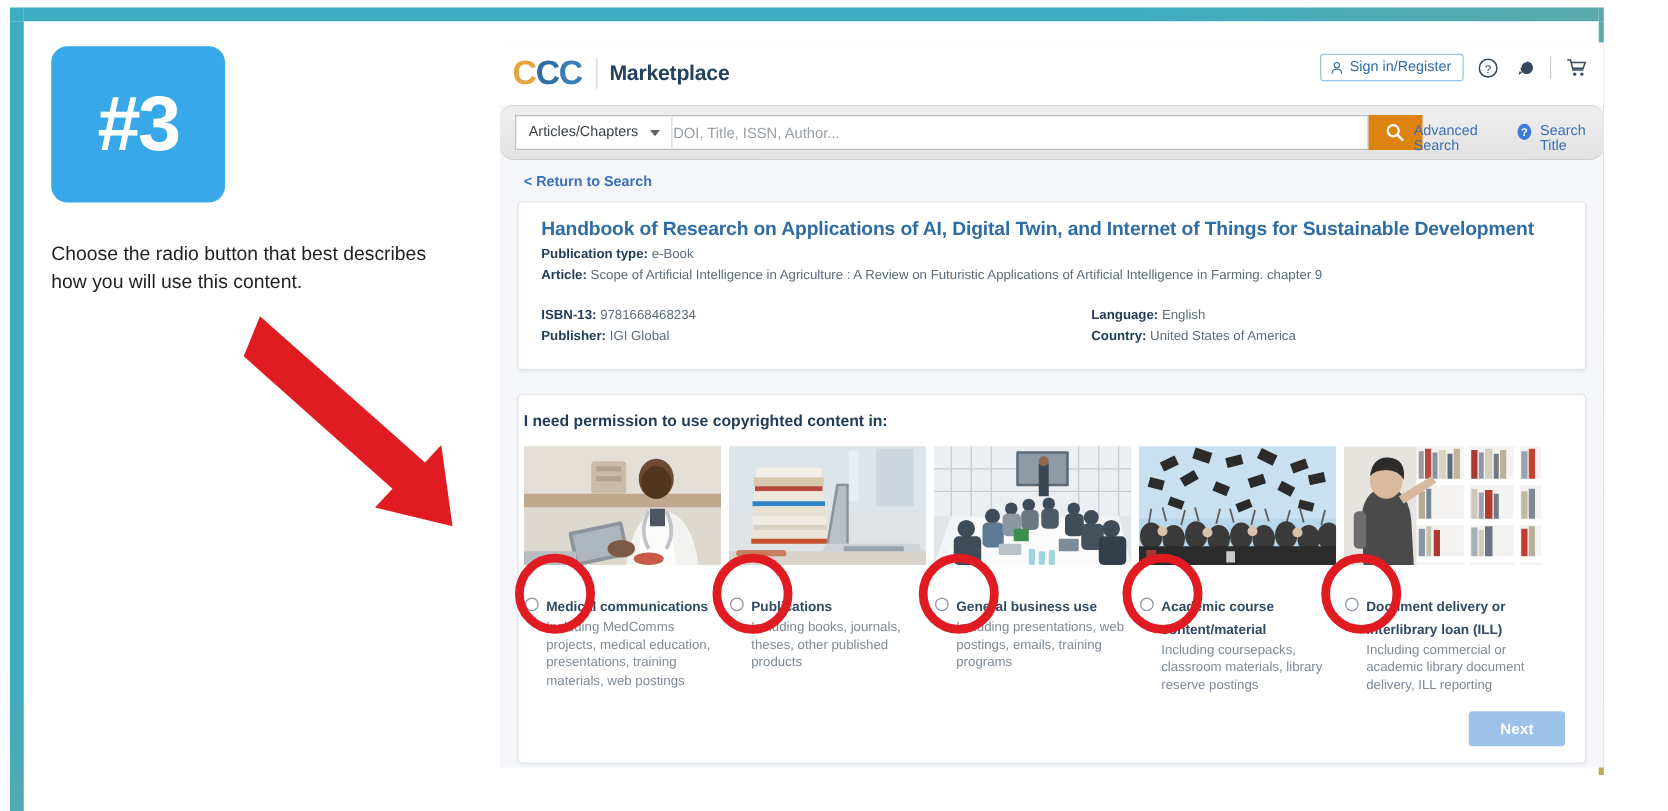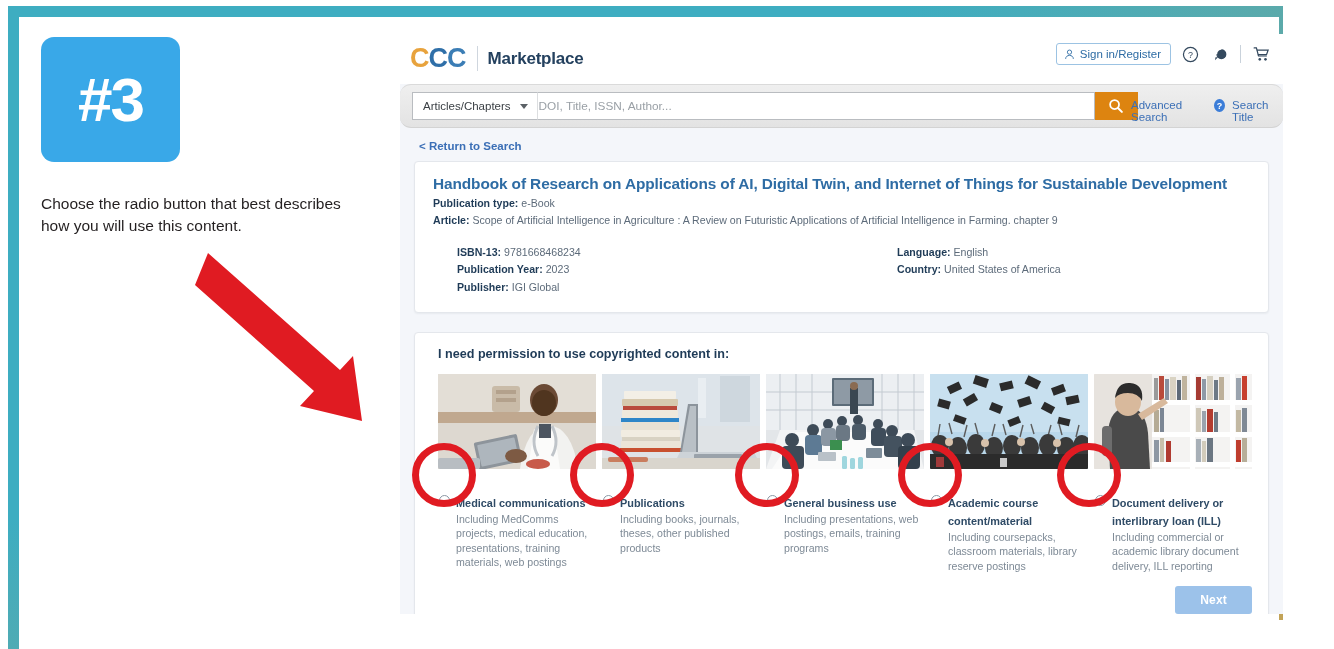--- a/index.html
+++ b/index.html
@@ -180,23 +180,23 @@
   .card-pub { padding: 13px 18px 16px 18px; }
   .pub-title {
     font-size: 15.4px; color: #2e6ca4; font-weight: 600;
     margin-bottom: 2px; letter-spacing: -0.1px;
   }
   .meta { font-size: 10.6px; color: #5d6b7a; line-height: 1.62; }
   .meta b { color: #1f3b57; }
   .meta-cols {
     display: flex; margin-top: 15px;
   }
-  .meta-col-a { width: 440px; margin-left: 24px; }
-
-  .card-perm { margin-top: 19px; padding: 14px 16px 13px 23px; position: relative; }
+  .meta-col-a { width: 440px; }
+
+  .card-perm { margin-top: 19px; padding: 14px 16px 13px 4px; position: relative; }
   .perm-head {
     font-size: 12.6px; font-weight: bold; color: #1f3b57;
     margin-bottom: 13px;
   }
   .opts { display: flex; gap: 6px; }
   .opt { width: 158px; }
   .thumb {
     width: 158px; height: 95px;
     border-radius: 1px;
     overflow: hidden;
@@ -330,24 +330,20 @@
           </div>
         </div>
 
         <div class="meta meta-cols">
           <div class="meta-col-a">
             <div>
               <b>ISBN-13:</b>
               <span>9781668468234</span>
             </div>
             <div>
-              <b>Publication Year:</b>
-              <span>2023</span>
-            </div>
-            <div>
               <b>Publisher:</b>
               <span>IGI Global</span>
             </div>
           </div>
           <div>
             <div>
               <b>Language:</b>
               <span>English</span>
             </div>
             <div>

